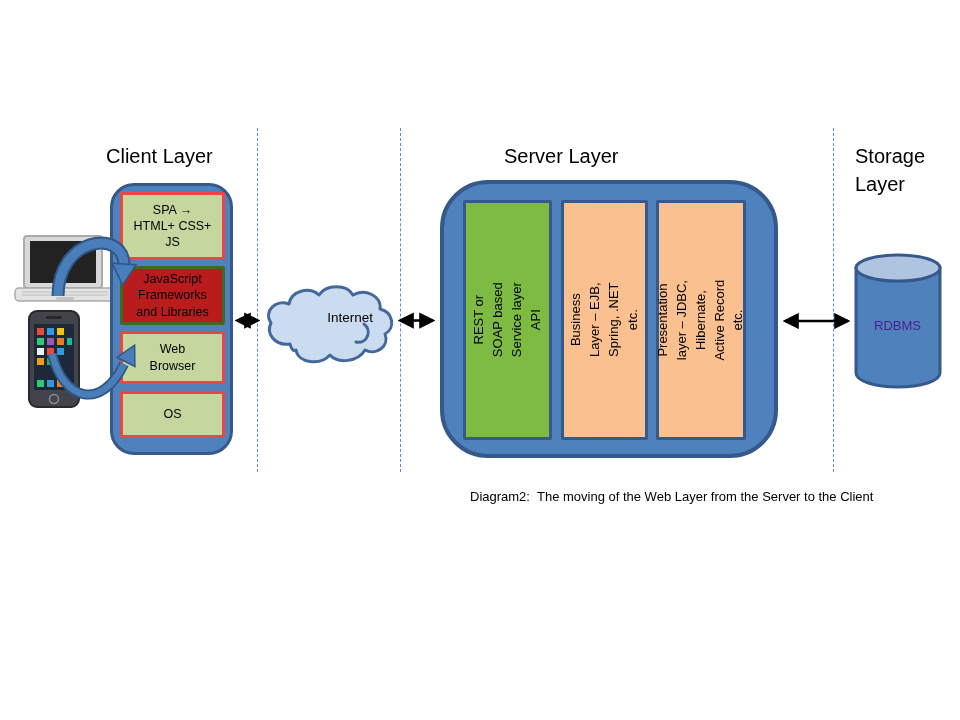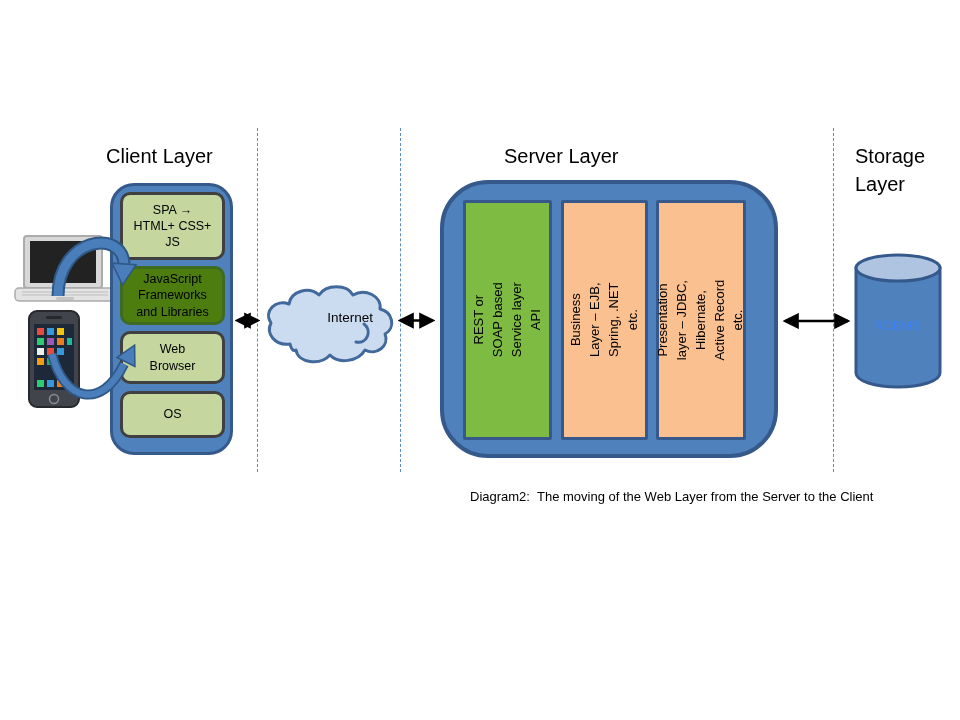--- a/index.html
+++ b/index.html
@@ -4,33 +4,33 @@
 <style>
   html,body{margin:0;padding:0;background:#fff;}
   .canvas{position:relative;width:960px;height:636px;background:#ffffff;overflow:hidden;
           font-family:"Liberation Sans",sans-serif;color:#000;}
   .sep{position:absolute;top:128px;height:344px;width:0;border-left:1px dashed #5b8bc9;}
   .hdr{position:absolute;font-size:20px;line-height:1.4;color:#000;}
   .box{position:absolute;display:flex;align-items:center;justify-content:center;
        text-align:center;box-sizing:border-box;}
   .pre{white-space:pre-line;}
   .client-outer{background:#4f81bd;border:3px solid #36598c;border-radius:24px;}
-  .cbox{border:3px solid #404040;border-radius:10px;font-size:12.5px;line-height:1.3;}
+  .cbox{border:3px solid #ef4444;border-radius:2px;font-size:12.5px;line-height:1.3;}
   .cbox.light{background:#c5d79f;}
-  .cbox.bright{background:#4d7c0f;border-color:#3e6b21;}
+  .cbox.bright{background:#b91c1c;border-color:#3e6b21;}
   .server-outer{background:#4f81bd;border:4px solid #36598c;border-radius:48px;}
   .sbox{border:3px solid #36598c;border-radius:2px;overflow:visible;}
   .sbox.green{background:#7dbb42;}
   .sbox.orange{background:#fac090;}
   .vtext{transform:rotate(-90deg);white-space:pre-line;text-align:center;
          font-size:13px;line-height:1.45;width:250px;}
   .cloud-label{position:absolute;left:283px;top:310px;width:90px;text-align:right;
                font-size:13.5px;}
   .db-label{position:absolute;left:855px;top:318px;width:85px;text-align:center;
-            font-size:13px;color:#3b82f6;}
+            font-size:13px;color:#4c1d95;}
   .caption{position:absolute;left:470px;top:489px;font-size:13px;white-space:pre;}
   svg{position:absolute;overflow:visible;}
   .overlay{left:0;top:0;pointer-events:none;}
 </style>
 </head>
 <body>
 
 <div class="canvas">
 
   <div class="sep" style="left:257px"></div>

